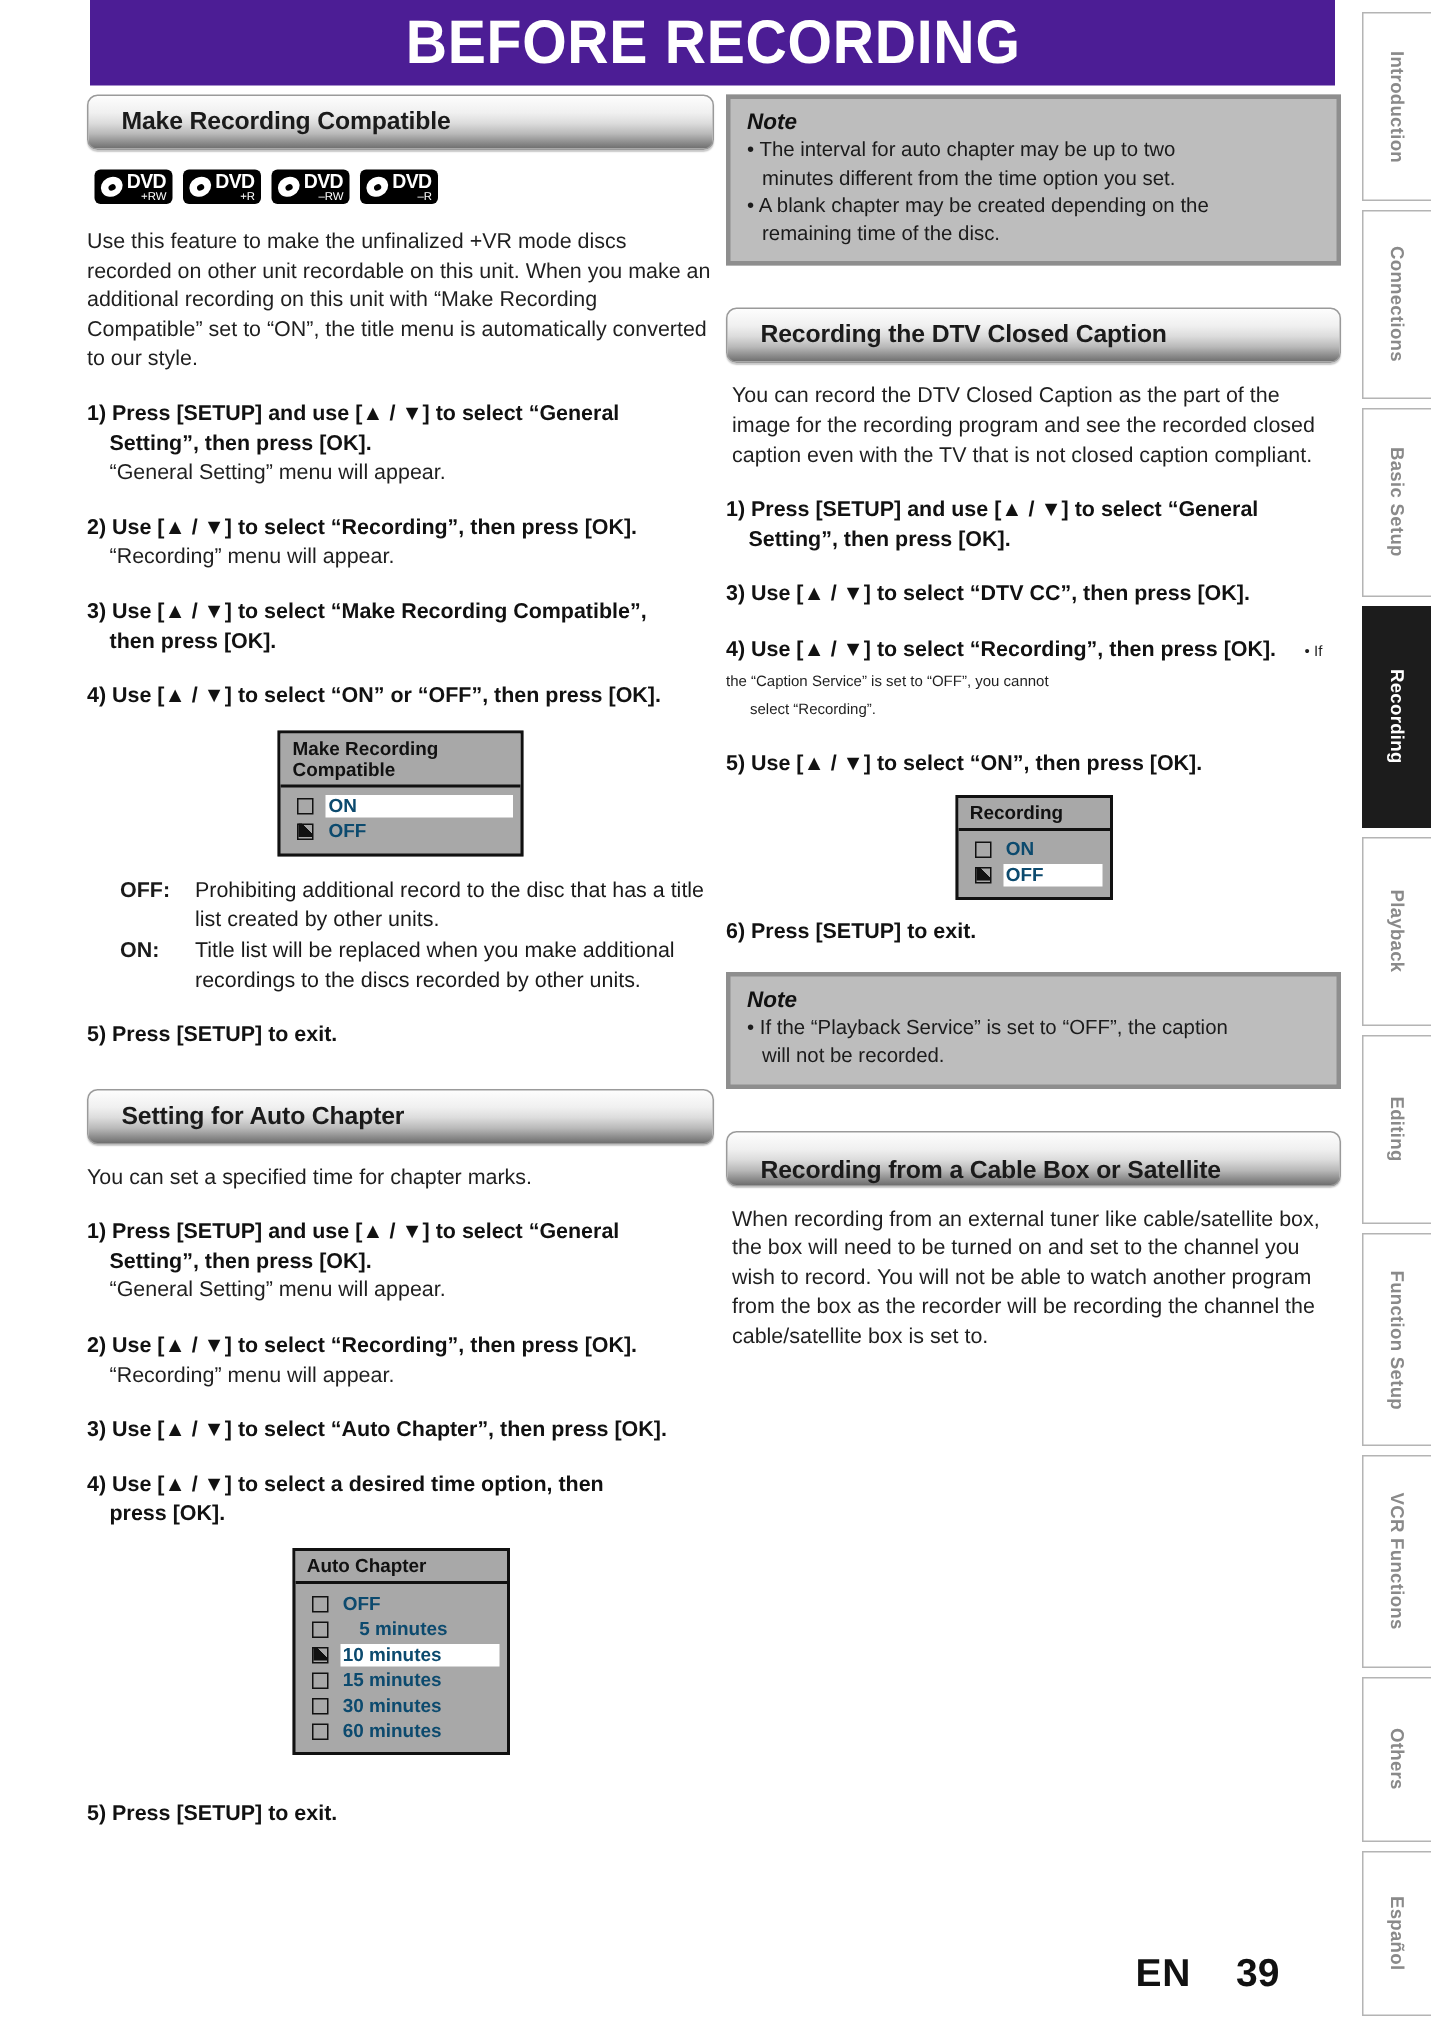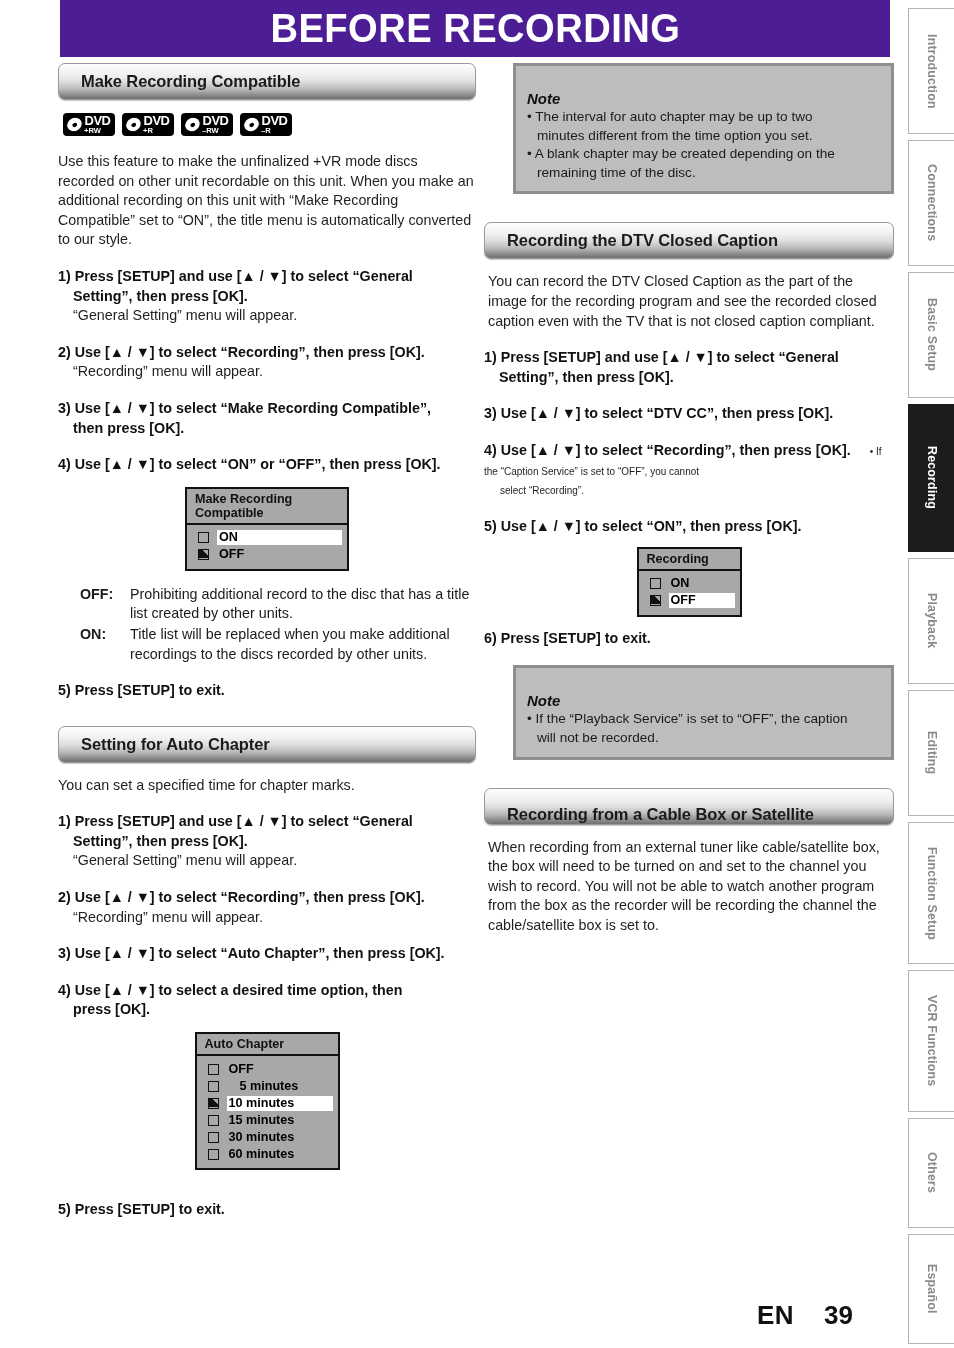--- a/index.html
+++ b/index.html
@@ -79,22 +79,22 @@
     position: relative; overflow: hidden;
   }
   .dvd-disc::after {
     content: ""; position: absolute; left: 50%; top: 50%;
     width: 5px; height: 4px; margin: -2px 0 0 -2.5px;
     border-radius: 50%; background: #000;
   }
   .dvd-txt { color:#fff; margin-left: 1px; line-height: 1; }
   .dvd-main { font-size: 13.5px; font-weight: bold; letter-spacing:-0.5px;
               display:block; transform: scaleX(0.96); }
-  .dvd-sub  { font-size: 7.6px; font-weight: bold; display:block;
-              text-align:left; margin-top: -1px; }
+  .dvd-sub  { font-size: 7.6px; font-weight: normal; display:block;
+              text-align:right; margin-top: -1px; }
 
   
   .deflist { margin: 14px 0 0 0; }
   .defrow { display: flex; font-size: 14.3px; line-height: 19.6px; margin-bottom: 1px; }
   .defterm { width: 72px; flex: none; font-weight: bold; text-align: left; padding-left: 22px; }
   .defbody { flex: 1; }
 
   
   .osd {
     border: 2px solid #111; background: #a8a8a8;
@@ -110,29 +110,29 @@
   .osd-box {
     width: 11px; height: 11px; flex: none; margin-left: 11px;
     border: 1.6px solid #111; background: #a8a8a8; position: relative;
   }
   .osd-box.checked::after {
     content: ""; position: absolute; left: 0px; top: -1px;
     width: 9px; height: 9px;
     background: linear-gradient(45deg, #111 0 62%, transparent 62% 100%);
   }
   .osd-label {
-    font-size: 12.6px; font-weight: bold; color: #000000;
+    font-size: 12.6px; font-weight: bold; color: #0c4a6e;
     margin-left: 8px; padding: 0 4px 0 2px; flex: 1; line-height: 15px;
   }
   .osd-item.sel .osd-label { background: #ffffff; }
   .osd-label.indent { text-indent: 11px; }
 
   
   .note {
-    background: #bdbdbd; border: 3px solid #8e8e8e; padding: 24px 11px 9px 11px; margin-left: 29px;
+    background: #bdbdbd; border: 3px solid #8e8e8e; padding: 7px 11px 9px 11px;
   }
   .note-title {
     font-size: 15px; font-weight: bold; font-style: italic;
     color: #111; margin-bottom: 1px;
   }
   .note-item {
     font-size: 13.6px; line-height: 18.6px; color: #1b1b1b;
     padding-left: 10px; text-indent: -10px;
   }
   .note-item .cont { display: block; text-indent: 0; padding-left: 0; }

